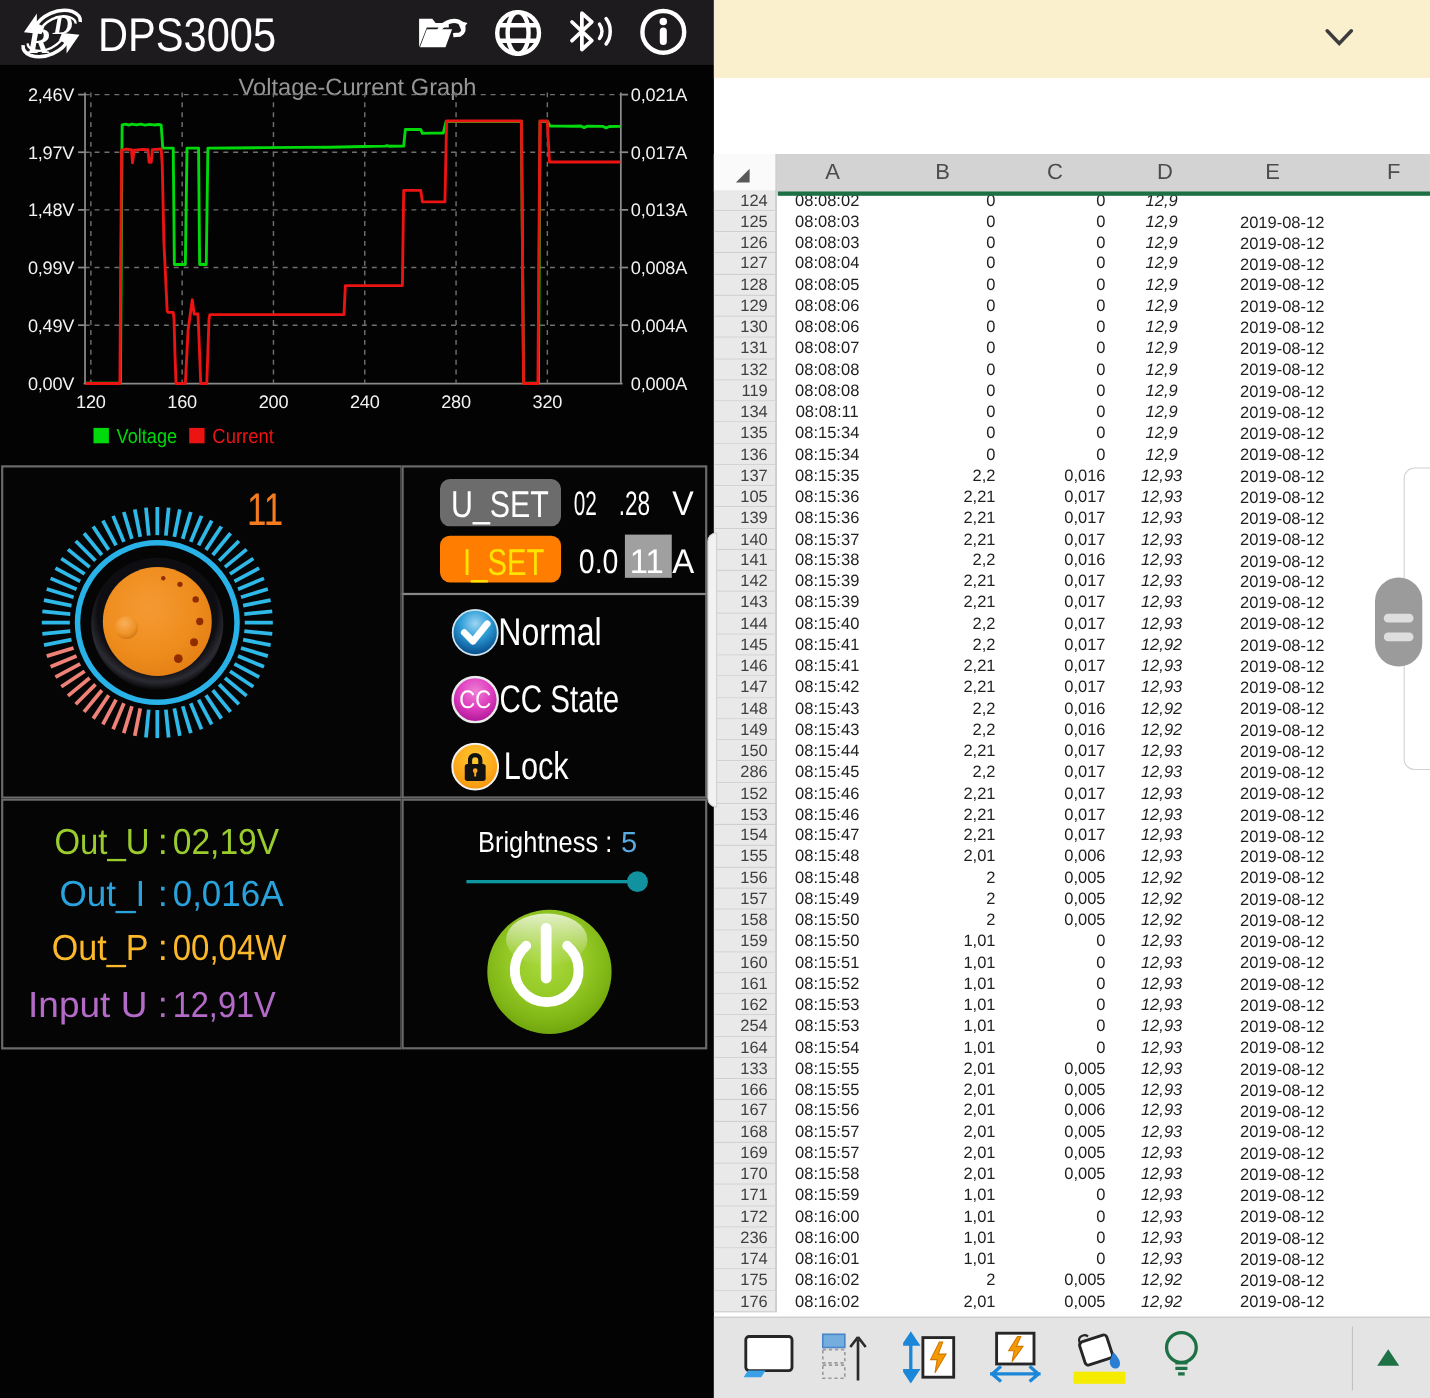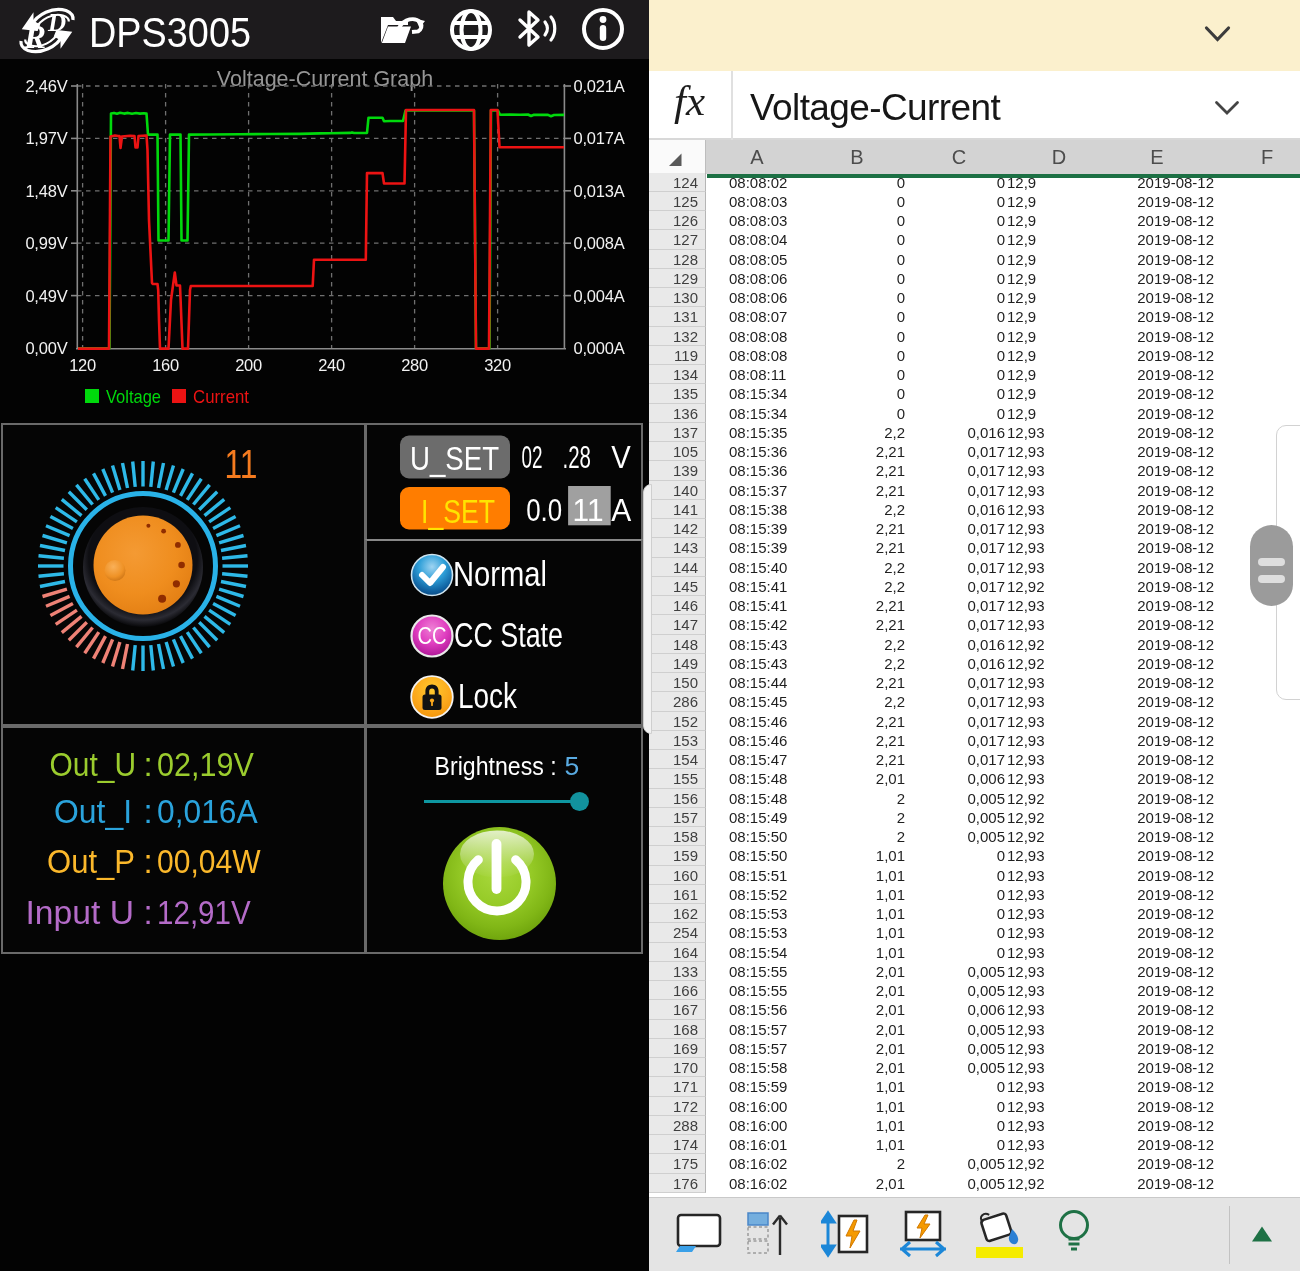--- a/index.html
+++ b/index.html
@@ -334,44 +334,36 @@
 #fx{position:absolute;left:25px;top:5px;font-family:"Liberation Serif",serif;font-style:italic;font-size:43px;color:#1c1c1c;}
 #sheetname{position:absolute;left:101px;top:16px;font-size:37px;color:#161616;letter-spacing:-0.6px;}
 #chdr{position:absolute;left:0;top:140px;width:651px;height:34px;background:#d3d3d3;}
 #chdr .cl{position:absolute;top:0;height:34px;line-height:34px;font-size:20px;color:#4c4c4c;text-align:center;}
 #selall{position:absolute;left:0;top:140px;width:57px;height:34px;background:#fafafa;border-right:1px solid #bdbdbd;}
 #greenline{position:absolute;left:58px;top:174px;width:593px;height:3.5px;background:#1c7044;z-index:5;}
 #grid{position:absolute;left:0;top:172.7px;width:651px;}
 .xr{position:relative;width:651px;height:19.25px;}
 .xr > div{position:absolute;top:0;height:19.25px;line-height:19.5px;font-size:15px;color:#1f1f1f;}
 .rn{left:0;width:57px;background:#e9e9e9;border-right:1px solid #b5b5b5;border-bottom:1px solid #cfcfcf;text-align:right;padding-right:7px;color:#3f3f3f !important;}
-.ca{left:80px;width:100px;text-align:left;}
+.ca{left:53px;width:100px;text-align:center;}
 .cb{left:158px;width:98px;text-align:right;}
 .cc{left:258px;width:98px;text-align:right;}
-.cd{left:358px;width:98px;text-align:left;}
-.ce{left:434px;width:131px;text-align:right;}
+.cd{left:358px;width:98px;text-align:center;font-style:italic;}
+.ce{left:424px;width:131px;text-align:right;margin-top:20px;}
 #toolbar{position:absolute;left:0;top:1197px;width:651px;height:74px;background:#e4e4e4;border-top:1px solid #c9c9c9;}
 #rhandle{position:absolute;left:627px;top:425px;width:26px;height:275px;background:#fff;border:1px solid #d2d2d2;border-radius:10px 0 0 10px;}
 #rpill{position:absolute;left:601px;top:525px;width:43px;height:81px;border-radius:22px;background:#9b9b9b;}
 #rpill:before{content:"";position:absolute;left:8px;top:33px;width:27px;height:8px;border-radius:4px;background:#dedede;}
 #rpill:after{content:"";position:absolute;left:8px;top:50px;width:27px;height:8px;border-radius:4px;background:#dedede;}
 #lhandle{position:absolute;left:-6px;top:484px;width:9px;height:250px;background:#f2f2f2;border:1px solid #cfcfcf;border-radius:8px 0 0 8px;}
 </style>
 <div id="cream"></div>
 <svg class="abs" style="left:555px;top:25px" width="27" height="19" viewBox="0 0 27 19">
         <path d="M2.5,3 L13.5,14.5 L24.5,3" stroke="#3c3c3c" stroke-width="3.2" fill="none" stroke-linecap="round"></path>
       </svg>
-<div id="fbar">
- <div id="fxcell"></div>
- <div id="fx">fx</div>
- <div id="sheetname">Voltage-Current</div>
- <svg class="abs" style="left:565px;top:29px" width="26" height="17" viewBox="0 0 26 17">
-          <path d="M2.5,2.5 L13,13 L23.5,2.5" stroke="#444" stroke-width="2.8" fill="none" stroke-linecap="round"></path>
-        </svg>
-</div>
 <div id="chdr">
  <div class="cl" style="left:58px;width:100px">A</div>
  <div class="cl" style="left:158px;width:100px">B</div>
  <div class="cl" style="left:258px;width:104px">C</div>
  <div class="cl" style="left:362px;width:96px">D</div>
  <div class="cl" style="left:458px;width:100px">E</div>
  <div class="cl" style="left:588px;width:60px">F</div>
 </div>
 <div id="selall"><svg width="57" height="34">
           <polygon points="32.5,13.5 32.5,26 20,26" fill="#595959"></polygon>
@@ -764,21 +756,21 @@
         </div>
 <div class="xr">
           <div class="rn">172</div>
           <div class="ca">08:16:00</div>
           <div class="cb">1,01</div>
           <div class="cc">0</div>
           <div class="cd">12,93</div>
           <div class="ce">2019-08-12</div>
         </div>
 <div class="xr">
-          <div class="rn">288</div>
+          <div class="rn">236</div>
           <div class="ca">08:16:00</div>
           <div class="cb">1,01</div>
           <div class="cc">0</div>
           <div class="cd">12,93</div>
           <div class="ce">2019-08-12</div>
         </div>
 <div class="xr">
           <div class="rn">174</div>
           <div class="ca">08:16:01</div>
           <div class="cb">1,01</div>

